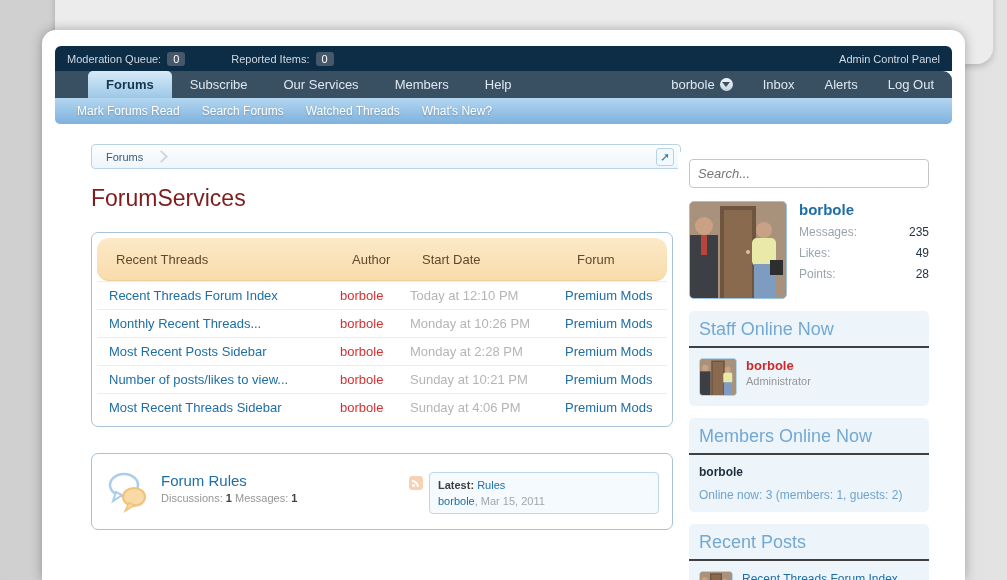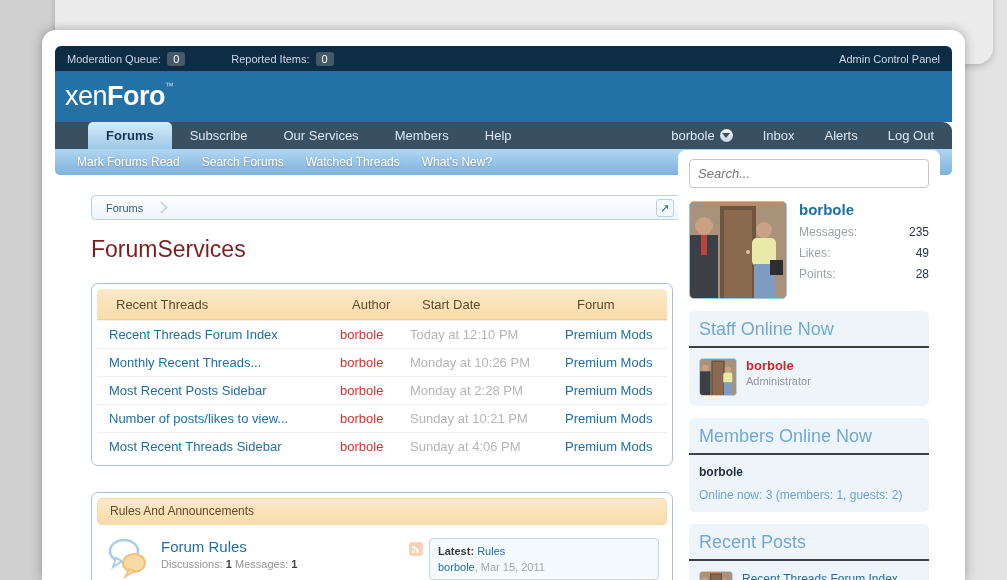--- a/index.html
+++ b/index.html
@@ -49,21 +49,21 @@
 
   .page-title { font-size:23px; color:#7f1d1d; margin:16px 0 20px; font-weight:normal; }
 
   .box { width:582px; border:1px solid #a7c2d9; border-radius:7px; padding:5px; background:#fff; }
   .box + .box { margin-top:26px; }
 
   .subheading { height:25px; line-height:25px; background:linear-gradient(180deg,#fce9c8,#f8dcab); border-bottom:1px solid #eccf9b; border-radius:4px 4px 0 0; font-size:12px; color:#5f4a2c; padding-left:12px; }
   .subheading.rounded { border-radius:5px; border:1px solid #f3d9a9; height:27px; line-height:25px; }
 
   .trow, .thead-row { display:grid; grid-template-columns:231px 70px 155px 1fr; font-size:13px; height:28px; align-items:center; }
-  .thead-row { height:31px; }
+  .thead-row { height:43px;border-radius:12px; }
   .trow { border-top:1px solid #e8eef4; }
   .trow:first-of-type { border-top:none; }
   .cell { padding-left:12px; white-space:nowrap; overflow:hidden; }
   .t-link { color:#1e6ea6; cursor:pointer; }
   .t-author { color:#d92f2f; cursor:pointer; }
   .t-date { color:#b5b5b5; }
 
   
   .node { display:flex; align-items:flex-start; padding:13px 8px 10px 10px; }
   .node-text { margin-left:10px; }
@@ -124,25 +124,20 @@
       <span class="badge">0</span>
     </div>
     <div class="grp">
       <span>Reported Items:</span>
       <span class="badge">0</span>
     </div>
     <div class="spacer"></div>
     <div class="admin">Admin Control Panel</div>
   </div>
 
-  <div class="header">
-    <div class="logo">
-      <span class="xen">xen</span><span class="foro">Foro</span><span class="tm">™</span>
-    </div>
-  </div>
 
   <div class="navbar">
     <div class="tabs">
       <div class="tab active">Forums</div>
       <div class="tab">Subscribe</div>
       <div class="tab">Our Services</div>
       <div class="tab">Members</div>
       <div class="tab">Help</div>
     </div>
     <div class="acct">
@@ -209,21 +204,20 @@
       </div>
       <div class="trow">
         <span class="cell t-link">Most Recent Threads Sidebar</span>
         <span class="cell t-author">borbole</span>
         <span class="cell t-date">Sunday at 4:06 PM</span>
         <span class="cell t-link">Premium Mods</span>
       </div>
     </div>
 
     <div class="box">
-      <div class="subheading rounded">Rules And Announcements</div>
       <div class="node">
         <svg width="44" height="42" viewBox="0 0 44 42">
           <ellipse cx="17" cy="13" rx="14" ry="11" fill="#ffffff" stroke="#a9cdea" stroke-width="2.5"></ellipse>
           <path d="M9 20 L6 29 L15 23 Z" fill="#ffffff" stroke="#a9cdea" stroke-width="2"></path>
           <ellipse cx="27" cy="25" rx="11" ry="9" fill="#f9d9a4" stroke="#f0c27c" stroke-width="2"></ellipse>
           <path d="M22 31 L18 39 L28 33 Z" fill="#f9d9a4" stroke="#f0c27c" stroke-width="1.5"></path>
         </svg>
         <div class="node-text">
           <div class="node-title">Forum Rules</div>
           <div class="node-stats">

